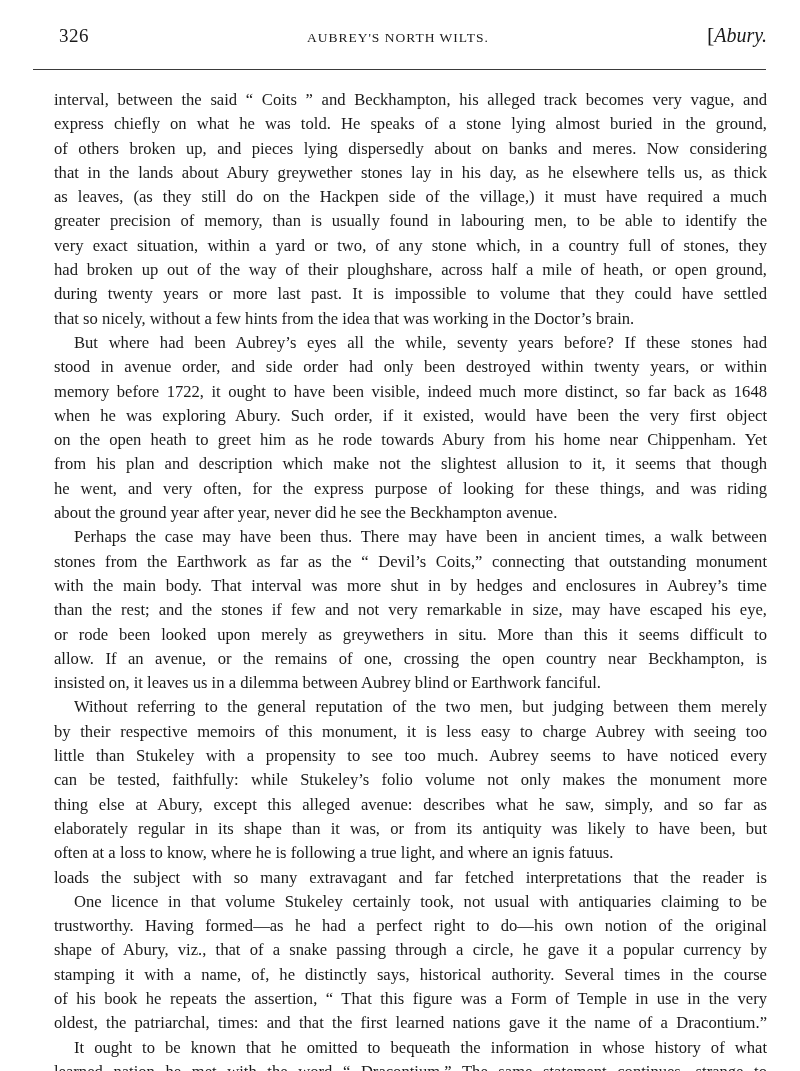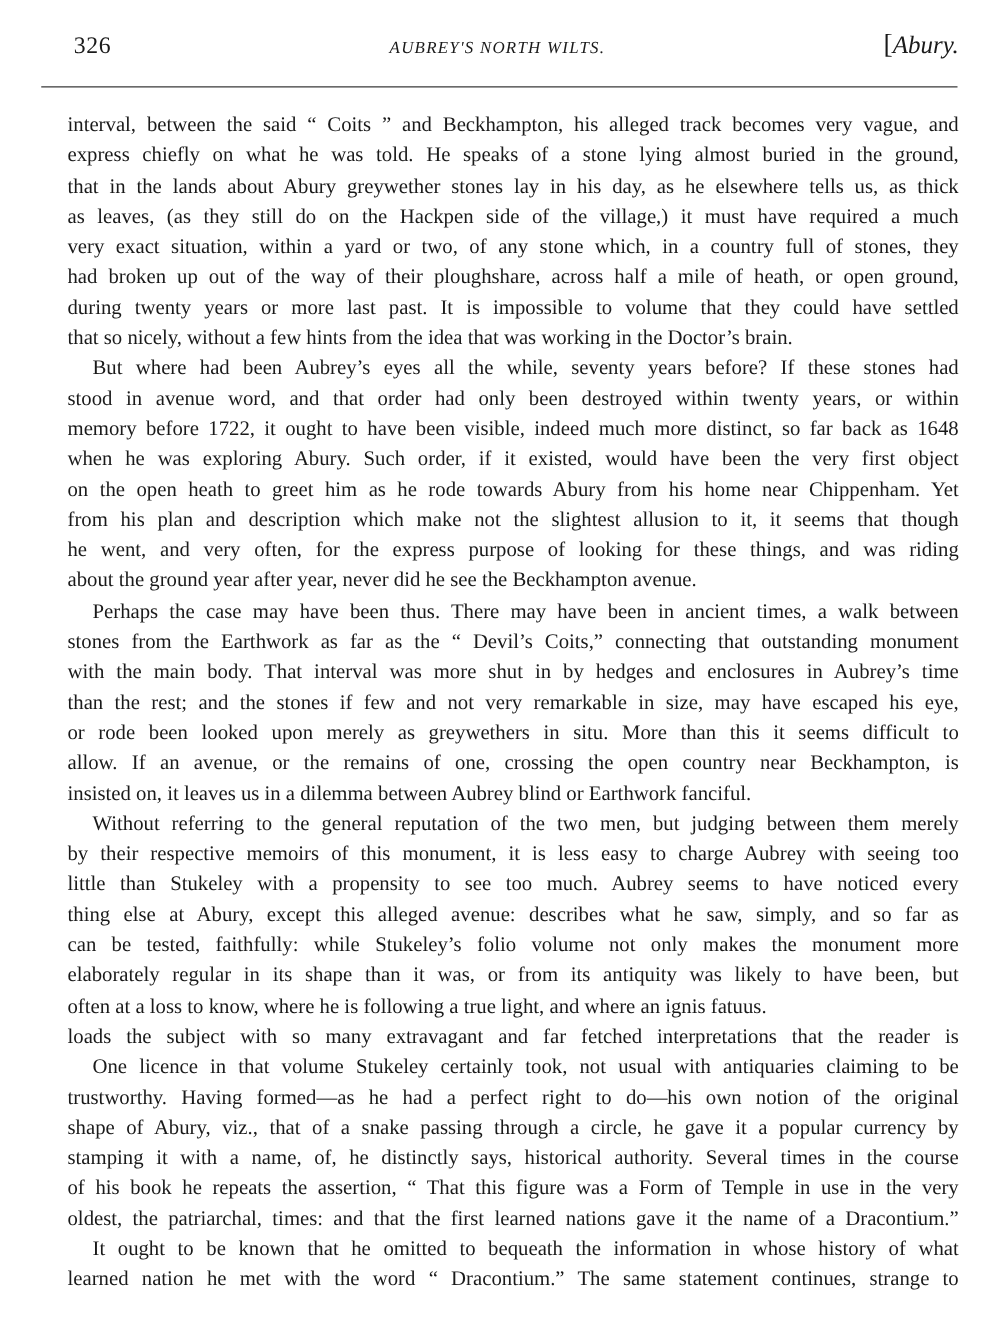--- a/index.html
+++ b/index.html
@@ -27,21 +27,20 @@
       margin-left: 25px;
     }
     .page-number {
       font-size: 19px;
       letter-spacing: 0.5px;
     }
     .running-title {
       font-size: 13.5px;
       letter-spacing: 1px;
       text-transform: uppercase;
-      font-style: italic;
     }
     .section-tag {
       font-size: 20px;
       font-style: italic;
     }
     .section-tag .bracket {
       font-style: normal;
       font-weight: 300;
       font-size: 22px;
     }
@@ -86,46 +85,48 @@
   <span class="page-number">326</span>
   <span class="running-title">AUBREY'S NORTH WILTS.</span>
   <span class="section-tag"><span class="bracket">[</span><span>Abury.</span></span>
 </div>
 
 <div class="rule"></div>
 
 <div class="body-text" id="body-text">
     <span class="line"><span>interval, between the said “ Coits ” and Beckhampton, his alleged track becomes very vague, and</span></span>
     <span class="line"><span>express chiefly on what he was </span><span class="it">told.</span><span>  He speaks of a stone lying almost buried in the ground,</span></span>
+    <span class="line"><span>of others broken up, and pieces lying dispersedly about on banks and meres.  Now considering</span></span>
     <span class="line"><span>that in the lands about Abury greywether stones lay in his day, as he elsewhere tells us, as thick</span></span>
     <span class="line"><span>as leaves, (as they still do on the Hackpen side of the village,) it must have required a much</span></span>
+    <span class="line"><span>greater precision of memory, than is usually found in labouring men, to be able to identify the</span></span>
     <span class="line"><span class="it">very exact situation,</span><span> within a yard or two, of any stone which, in a country full of stones, they</span></span>
     <span class="line"><span>had broken up out of the way of their ploughshare, across half a mile of heath, or open ground,</span></span>
     <span class="line"><span>during twenty years or more last past.  It is impossible to volume that they could have settled</span></span>
     <span class="line last"><span>that so nicely, without a few hints from the idea that was working in the Doctor’s brain.</span></span>
     <span class="line indent"><span>But where had been Aubrey’s eyes all the while, seventy years before?  If these stones had</span></span>
-    <span class="line"><span>stood in avenue word, and that order had only been destroyed within twenty years, or within</span></span>
+    <span class="line"><span>stood in avenue order, and side order had only been destroyed within twenty years, or within</span></span>
     <span class="line"><span>memory before 1722, it ought to have been visible, indeed much more distinct, so far back as 1648</span></span>
     <span class="line"><span>when he was exploring Abury.  Such order, if it existed, would have been the very first object</span></span>
     <span class="line"><span>on the open heath to greet him as he rode towards Abury from his home near Chippenham.  Yet</span></span>
     <span class="line"><span>from his plan and description which make not the slightest allusion to it, it seems that though</span></span>
     <span class="line"><span>he went, and very often, for the express purpose of looking for these things, and was riding</span></span>
     <span class="line last"><span>about the ground year after year, never did he see the Beckhampton avenue.</span></span>
     <span class="line indent"><span>Perhaps the case may have been thus.  There may have been in ancient times, a walk between</span></span>
     <span class="line"><span>stones from the Earthwork as far as the “ Devil’s Coits,” connecting that outstanding monument</span></span>
     <span class="line"><span>with the main body.  That interval was more shut in by hedges and enclosures in Aubrey’s time</span></span>
     <span class="line"><span>than the rest; and the stones if few and not very remarkable in size, may have escaped his eye,</span></span>
     <span class="line"><span>or rode been looked upon merely as greywethers </span><span class="it">in situ.</span><span>  More than this it seems difficult to</span></span>
     <span class="line"><span>allow.  If an avenue, or the remains of one, crossing the open country near Beckhampton, is</span></span>
     <span class="line last"><span>insisted on, it leaves us in a dilemma between Aubrey blind or Earthwork fanciful.</span></span>
     <span class="line indent"><span>Without referring to the general reputation of the two men, but judging between them merely</span></span>
     <span class="line"><span>by their respective memoirs of this monument, it is less easy to charge Aubrey with seeing too</span></span>
     <span class="line"><span>little than Stukeley with a propensity to see too much.  Aubrey seems to have noticed every</span></span>
+    <span class="line"><span>can be tested, faithfully: while Stukeley’s folio volume not only makes the monument more</span></span>
     <span class="line"><span>thing else at Abury, except this alleged avenue: describes what he saw, simply, and so far as</span></span>
-    <span class="line"><span>can be tested, faithfully: while Stukeley’s folio volume not only makes the monument more</span></span>
     <span class="line"><span>elaborately regular in its shape than it was, or from its antiquity was likely to have been, but</span></span>
     <span class="line last"><span>often at a loss to know, where he is following a true light, and where an </span><span class="it">ignis fatuus.</span></span>
     <span class="line"><span>loads the subject with so many extravagant and far fetched interpretations that the reader is</span></span>
     <span class="line indent"><span>One licence in that volume Stukeley certainly took, not usual with antiquaries claiming to be</span></span>
     <span class="line"><span>trustworthy.  Having formed—as he had a perfect right to do—his own notion of the original</span></span>
     <span class="line"><span>shape of Abury, viz., that of a snake passing through a circle, he gave it a popular currency by</span></span>
     <span class="line"><span>stamping it with a name, of, he distinctly says, </span><span class="it">historical authority.</span><span>  Several times in the course</span></span>
     <span class="line"><span>of his book he repeats the assertion, “ That this figure was a Form of Temple in use in the very</span></span>
     <span class="line"><span>oldest, the patriarchal, times: and </span><span class="it">that the first learned nations gave it the name of a Dracontium.</span><span>”</span></span>
     <span class="line indent"><span>It ought to be known that he omitted to bequeath the information </span><span class="it">in whose history of what</span></span>

